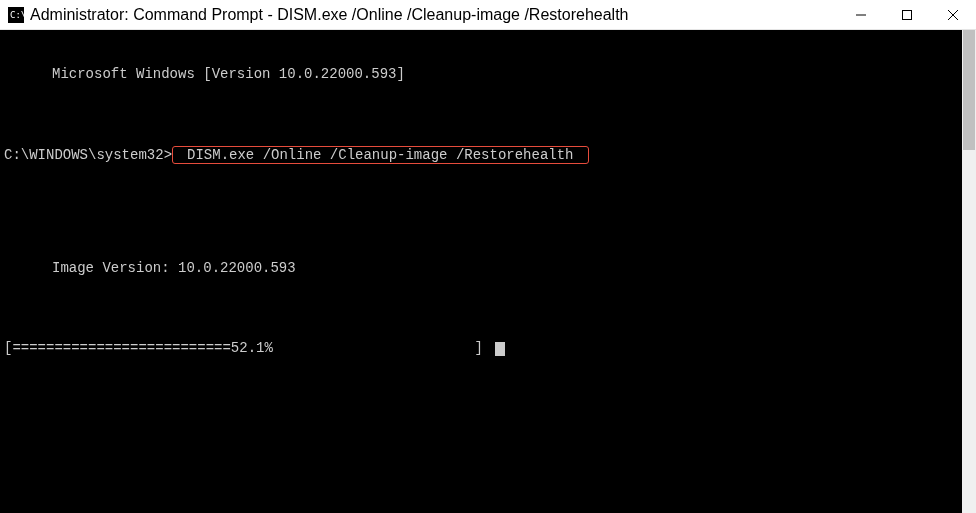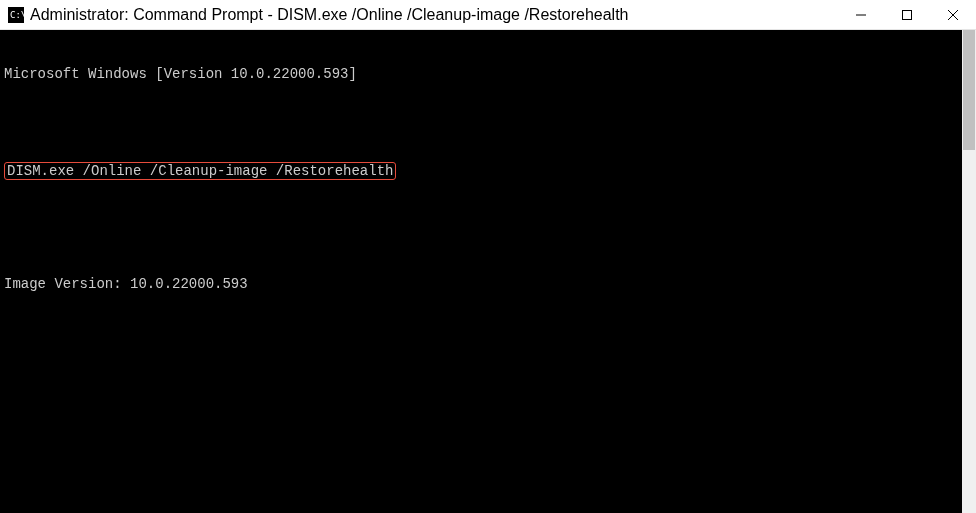--- a/index.html
+++ b/index.html
@@ -67,32 +67,32 @@
       flex: 1;
       padding: 4px 4px;
       font-family: 'Consolas', 'Courier New', monospace;
       font-size: 14px;
       line-height: 16px;
       color: #cccccc;
       white-space: pre;
     }
     .terminal-line {
       display: block;
+      margin-left: 48px;
     }
     .prompt-line {
       display: flex;
       align-items: center;
     }
     .highlighted-command {
       border: 1.5px solid #e74c3c;
       border-radius: 3px;
-      padding: 0 2px;
+      padding: 0 14px;
       display: inline-block;
       margin-left: 0;
-      margin-top: 16px;
     }
     .progress-line {
       display: flex;
     }
     .cursor {
       display: inline-block;
       width: 10px;
       height: 14px;
       background: #cccccc;
       margin-left: 4px;
@@ -143,23 +143,24 @@
             <line x1="0" y1="0" x2="10" y2="10" stroke="#000" stroke-width="1"></line>
             <line x1="10" y1="0" x2="0" y2="10" stroke="#000" stroke-width="1"></line>
           </svg>
       </div>
     </div>
   </div>
   <div class="terminal-area">
     <div class="terminal-content">
       <span class="terminal-line">Microsoft Windows [Version 10.0.22000.593]</span>
       <span class="terminal-line"></span>
-      <div class="prompt-line"><span class="highlighted-command">DISM.exe /Online /Cleanup-image /Restorehealth</span></div>
+      <div class="prompt-line"><span>C:\WINDOWS\system32&gt;</span><span class="highlighted-command">DISM.exe /Online /Cleanup-image /Restorehealth</span></div>
       <span class="terminal-line"></span>
       <span class="terminal-line"></span>
       <span class="terminal-line">Image Version: 10.0.22000.593</span>
       <span class="terminal-line"></span>
+      <div class="progress-line"><span>[==========================52.1%</span><span>                        </span><span>] </span><span class="cursor"></span></div>
     </div>
     <div class="scrollbar">
       <div class="scrollbar-thumb"></div>
     </div>
   </div>
 </div>
 
 </body></html>

